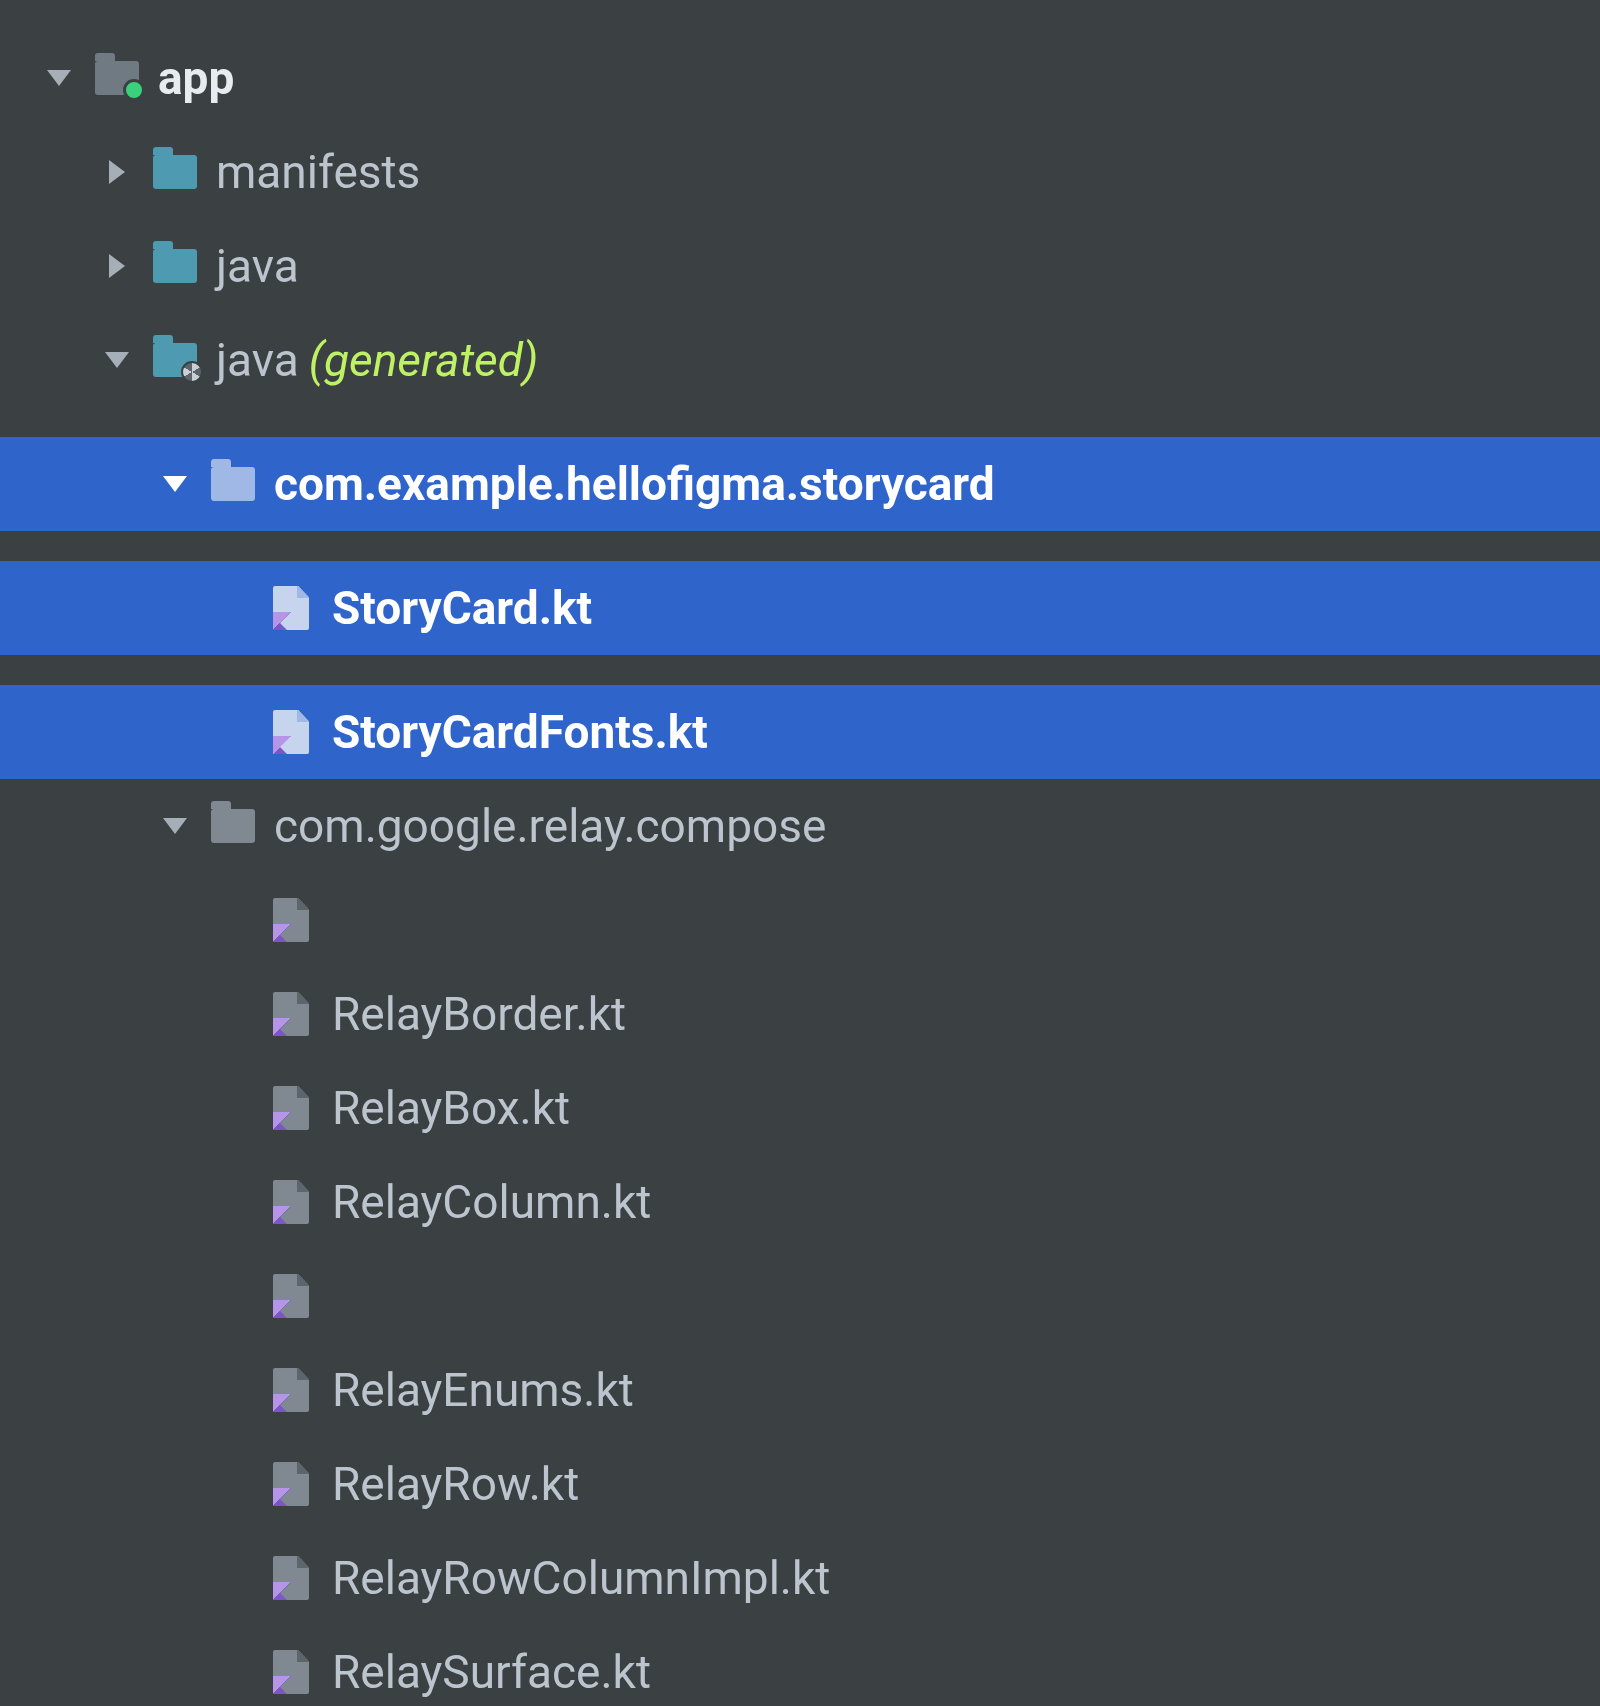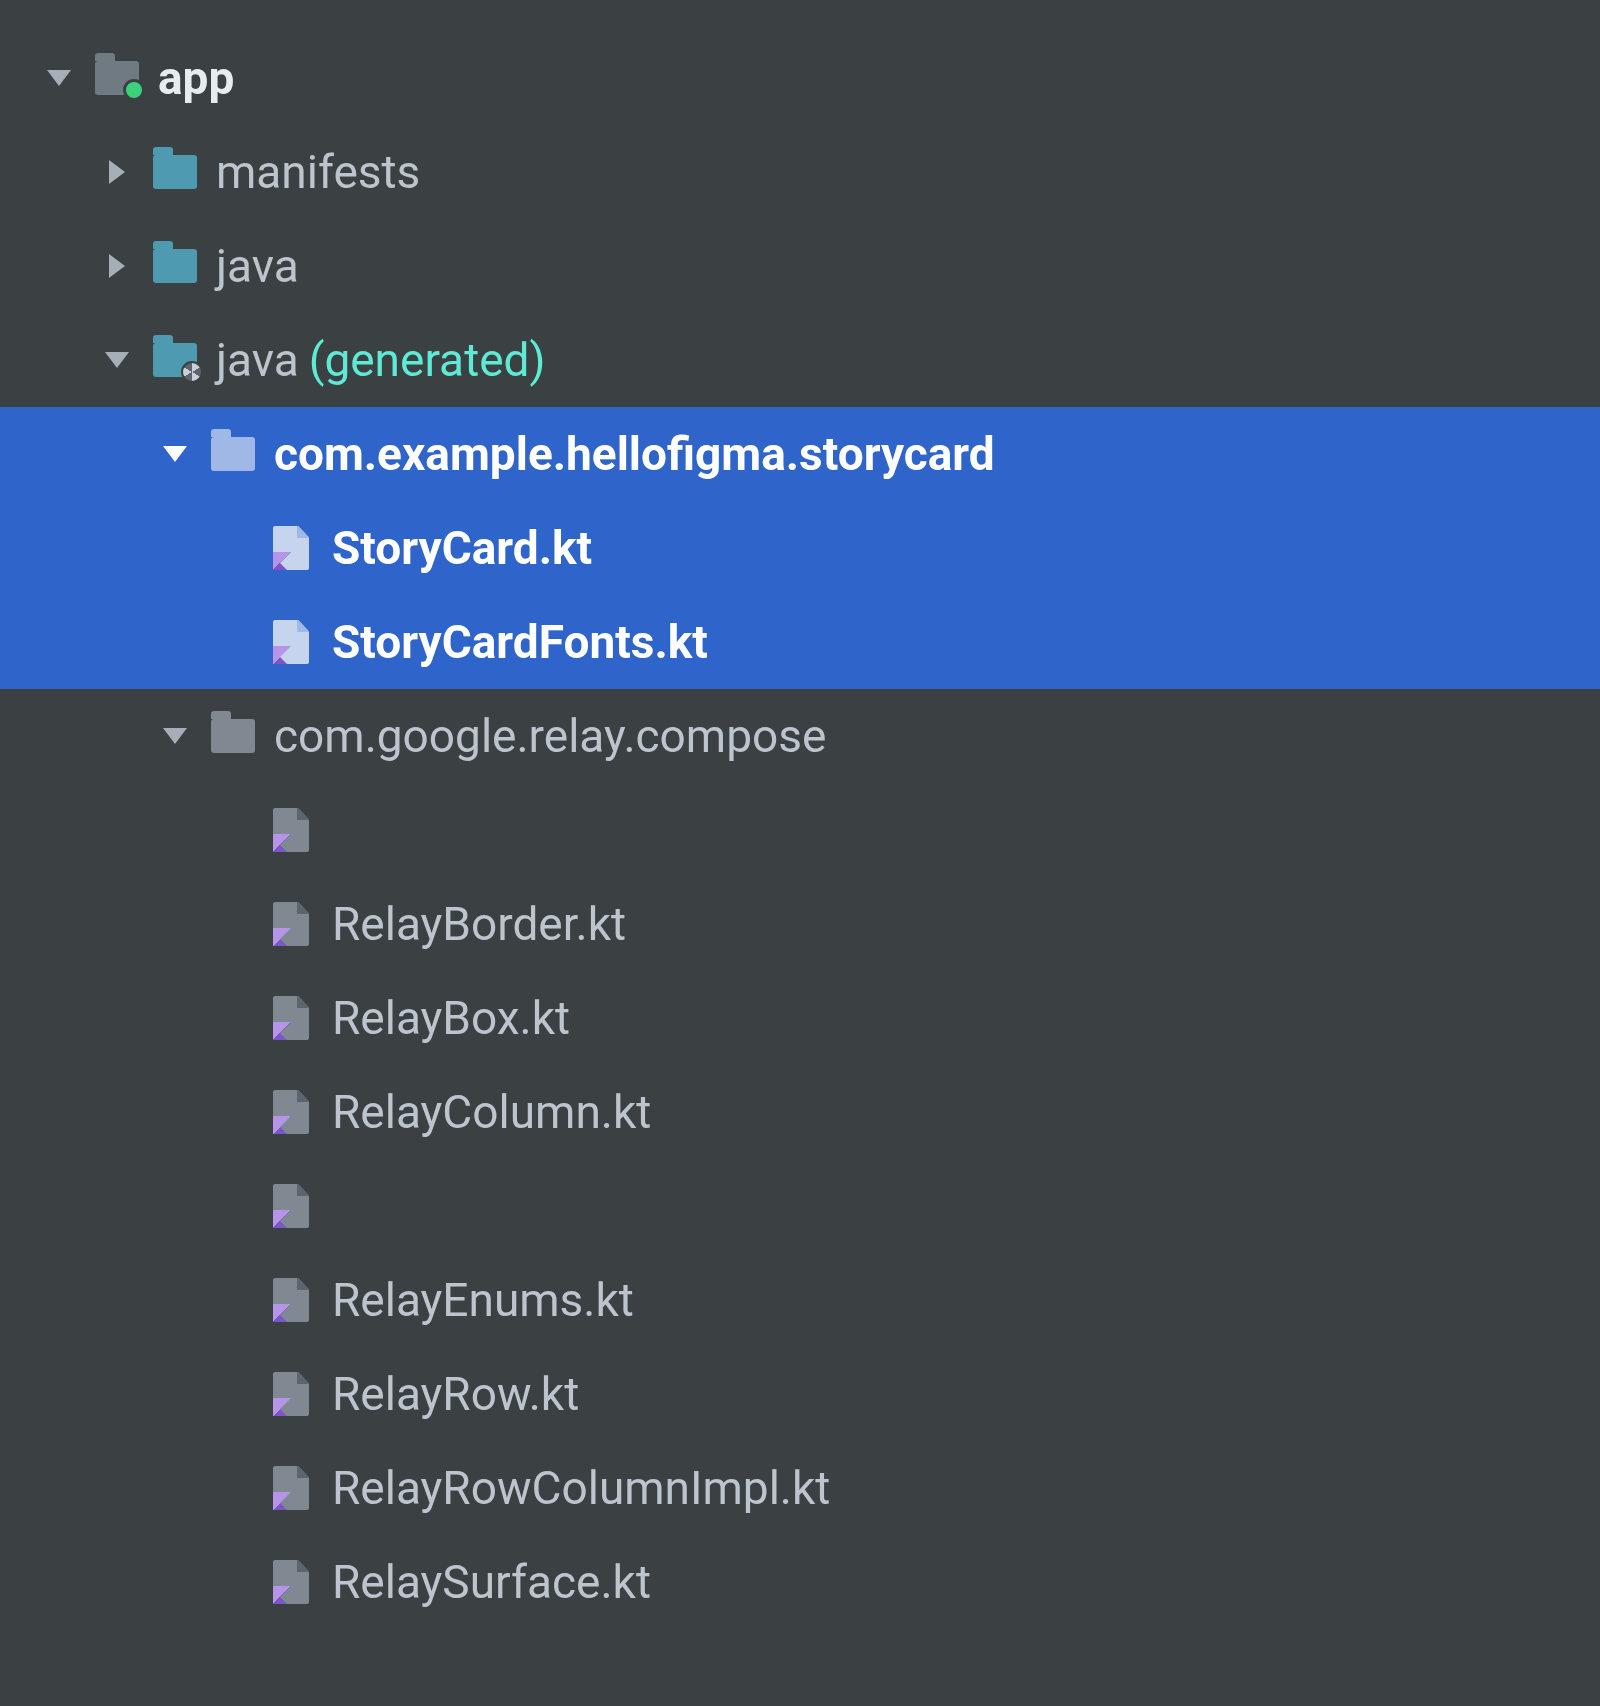--- a/index.html
+++ b/index.html
@@ -16,25 +16,25 @@
     line-height: 1.0;
     color: #bcc4ce;
     user-select: none;
   }
   .row {
     display: flex;
     align-items: center;
     height: 94px;
     white-space: nowrap;
   }
-  .row.selected { background: #2F65CA; color: #ffffff; }
+  .row.selected { background: #2F65CA; color: #ffffff; margin-top: 30px; }
   .row .label { padding-left: 12px; }
   .row .label.bold { font-weight: 700; color: #e7ecef; }
   .row.selected .label, .row.selected .label.bold { color: #ffffff; }
-  .suffix { color: #5eead4; padding-left: 10px; }
+  .suffix { color: #bef264; padding-left: 10px; font-style: italic; }
 
   
   .indent { display: inline-block; height: 1px; }
   .chev-slot { display: inline-flex; width: 58px; justify-content: center; align-items: center; }
   .icon-slot { display: inline-flex; width: 58px; justify-content: center; align-items: center; }
 
   
   .chev {
     width: 0; height: 0;
     border-style: solid;

